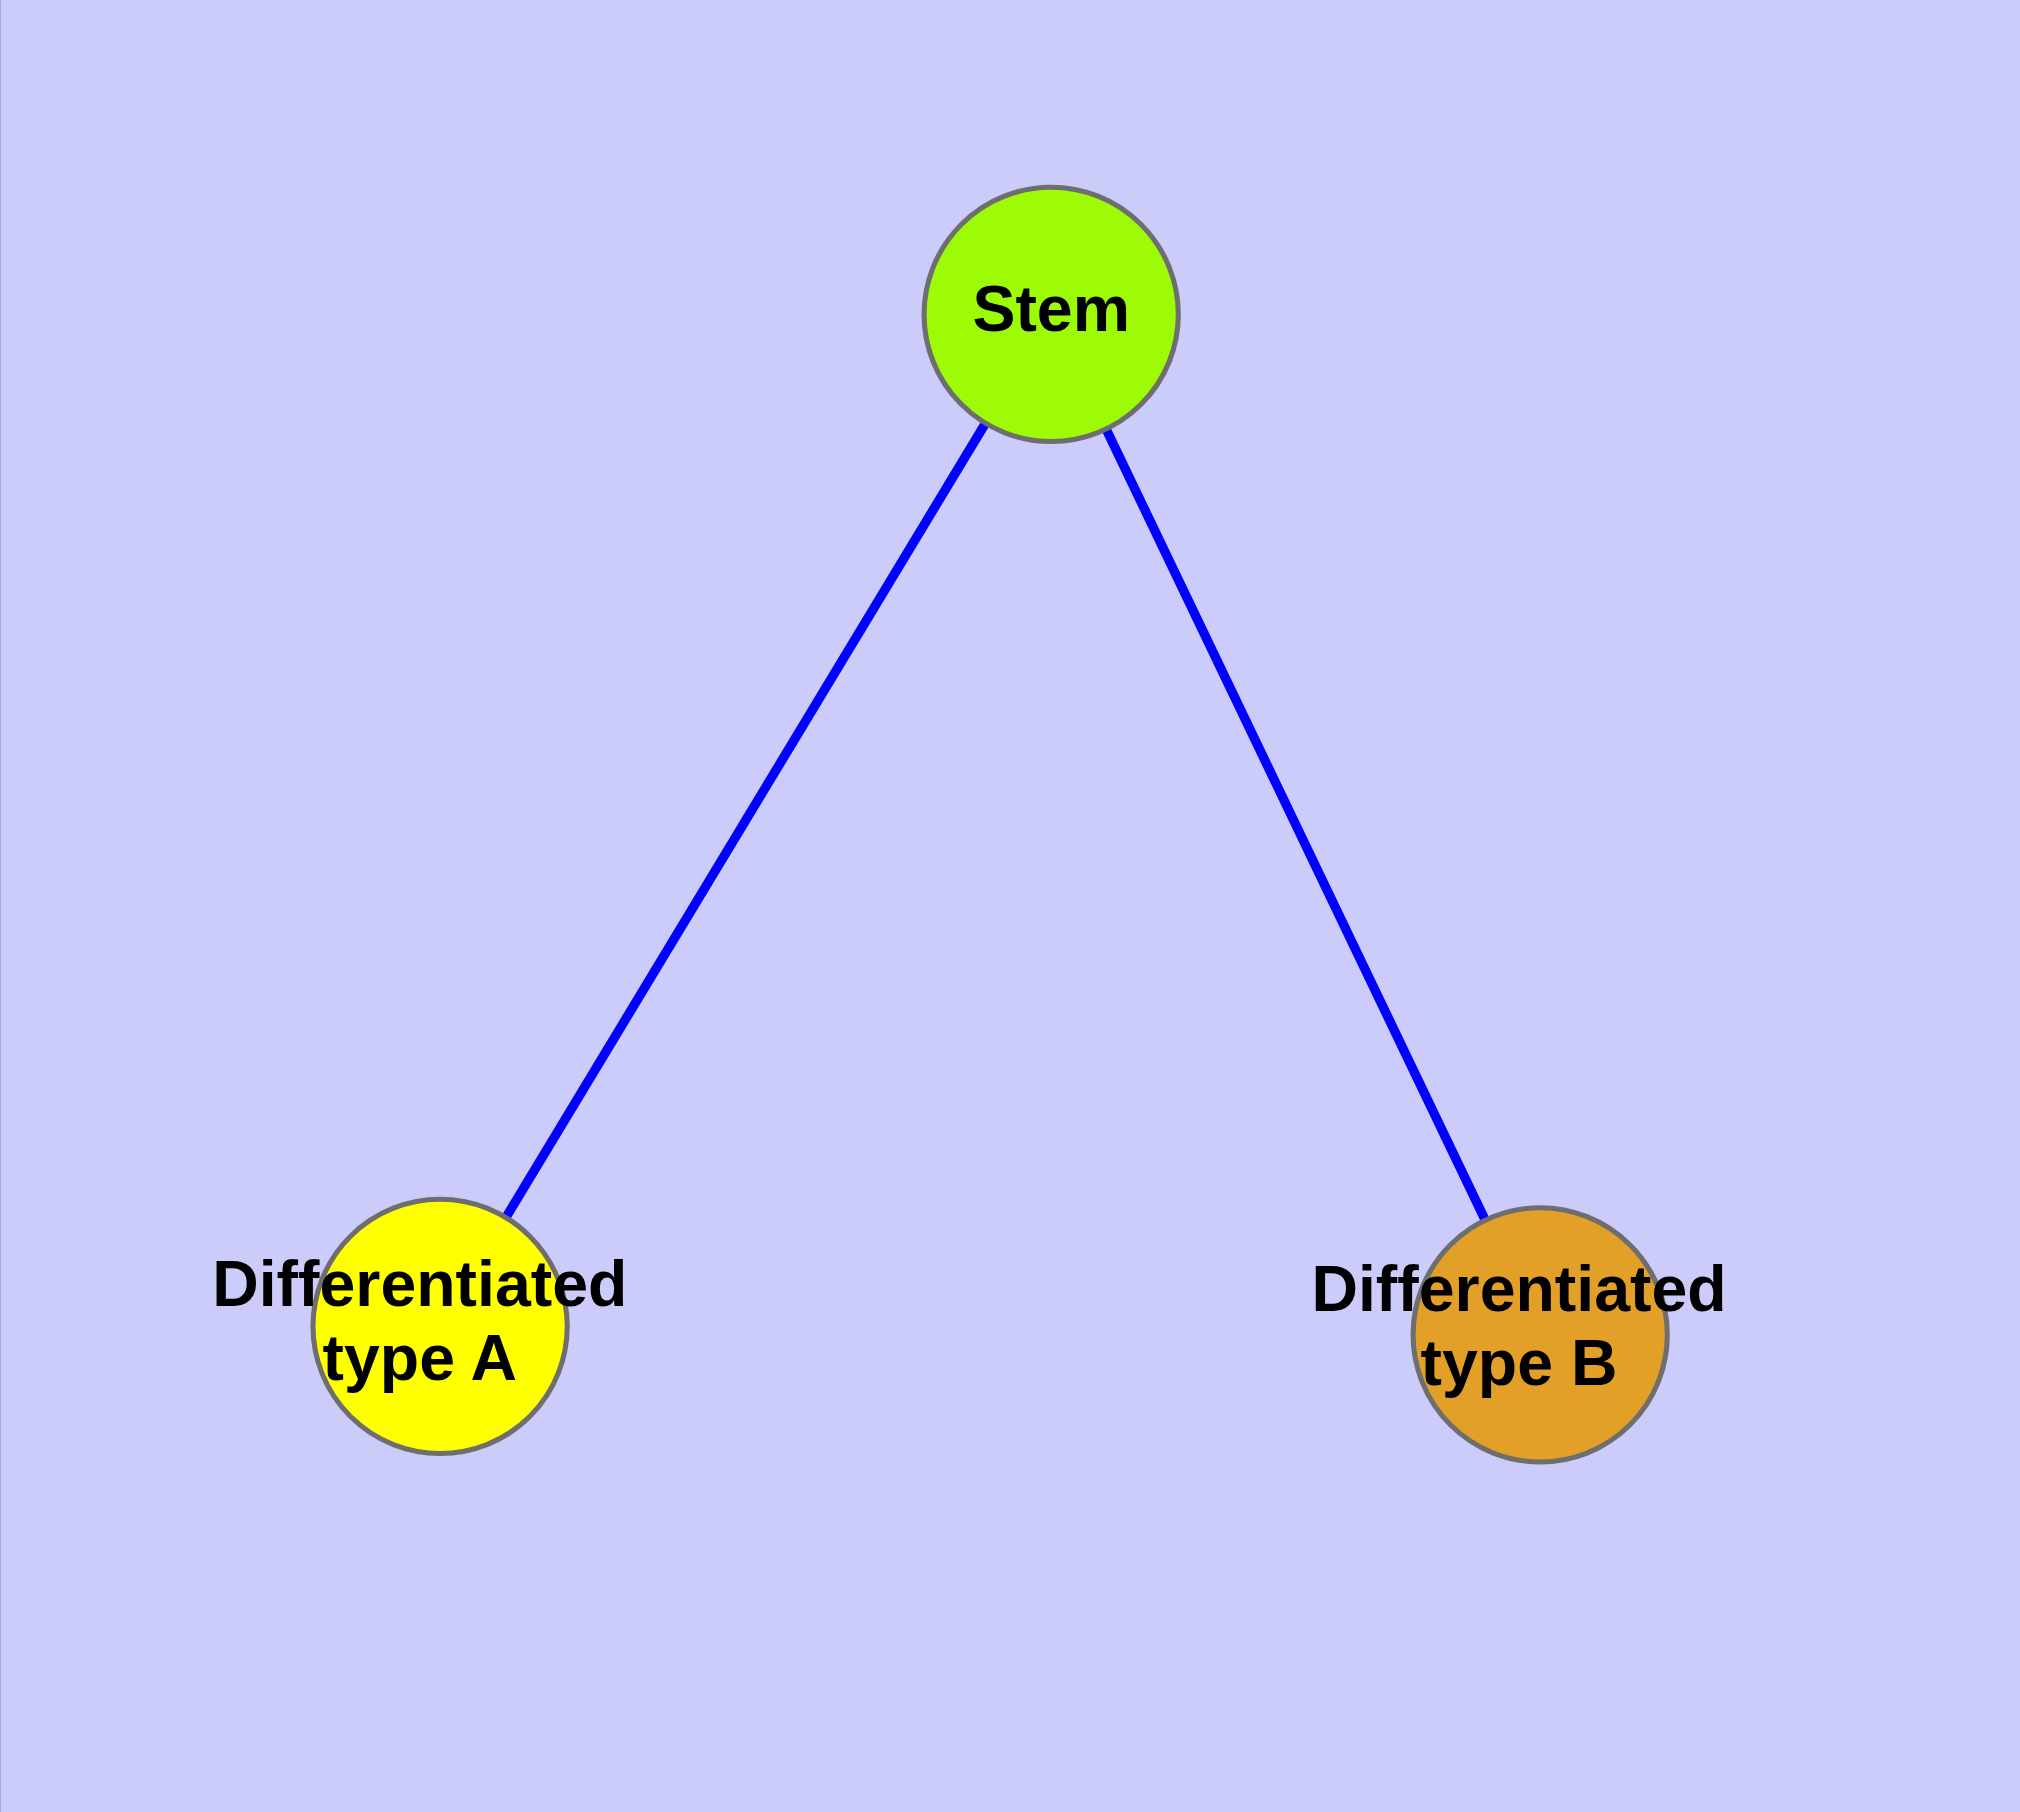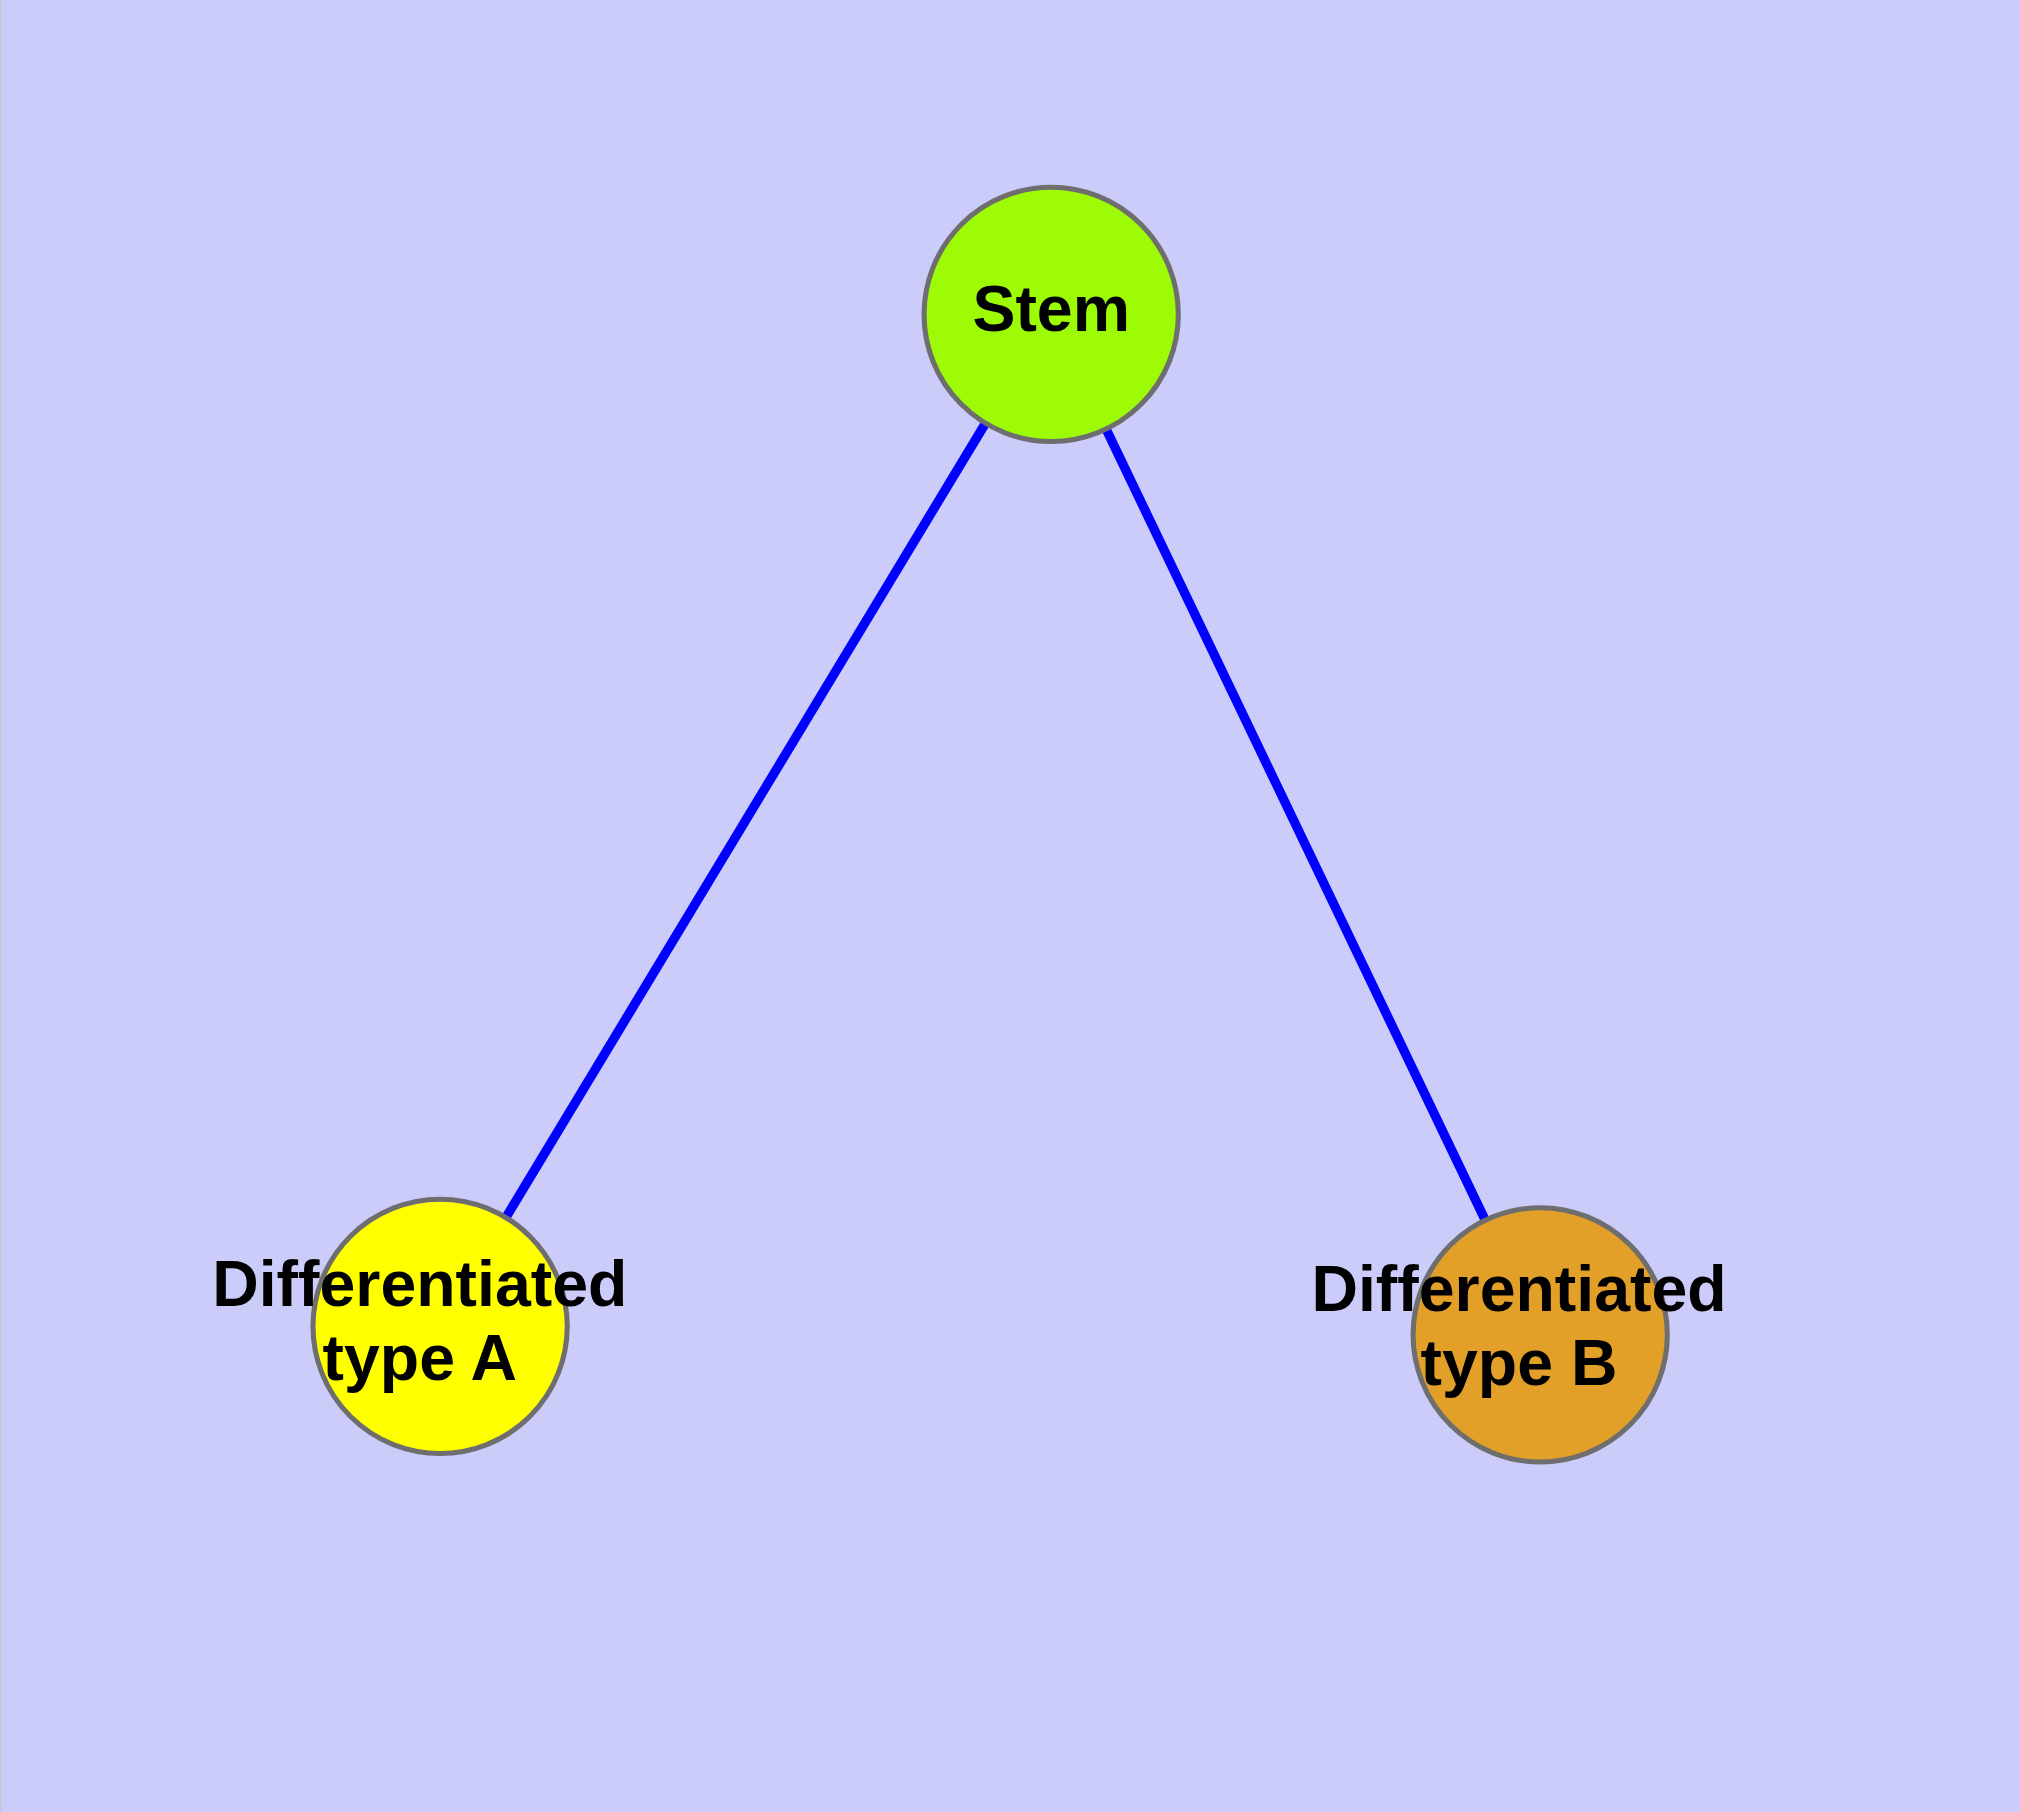--- a/index.html
+++ b/index.html
@@ -31,21 +31,21 @@
     font-family: "Liberation Sans", sans-serif;
     font-weight: bold;
     fill: #000000;
     text-anchor: middle;
     dominant-baseline: middle;
   }
 </style>
 </head>
 <body style="width: 2021px; height: 1812px;">
 
-<div id="graph-canvas" style="width: 1999px; height: 1812px; background: #84cc16;">
+<div id="graph-canvas" style="width: 1999px; height: 1812px; background: #1d4ed8;">
   <svg id="graph-svg" viewBox="0 0 2384 2138">
 
     <rect id="bg-rect" x="0" y="0" width="2384" height="2138" fill="#ccccfa"></rect>
 
     <g id="edges-group">
       <line id="edge-0" x1="1240" y1="371" x2="519" y2="1565" stroke="#0000ff" stroke-width="11" stroke-linecap="butt"></line>
       <line id="edge-1" x1="1240" y1="371" x2="1817" y2="1575" stroke="#0000ff" stroke-width="11" stroke-linecap="butt"></line>
     </g>
 
     <g id="nodes-group">

